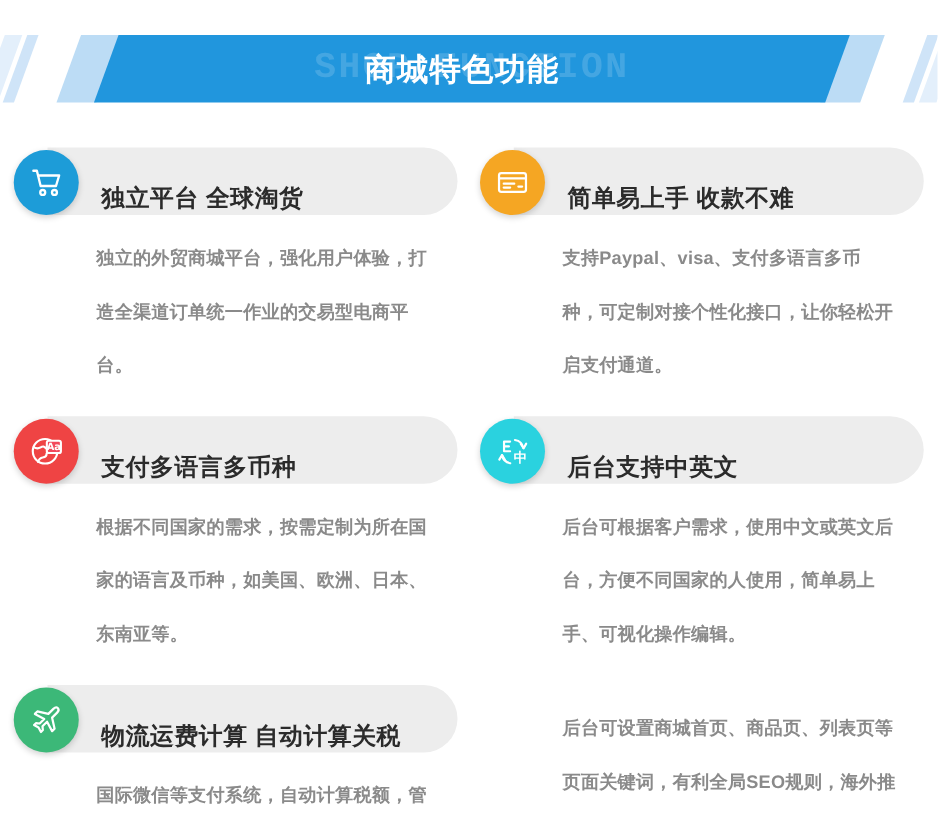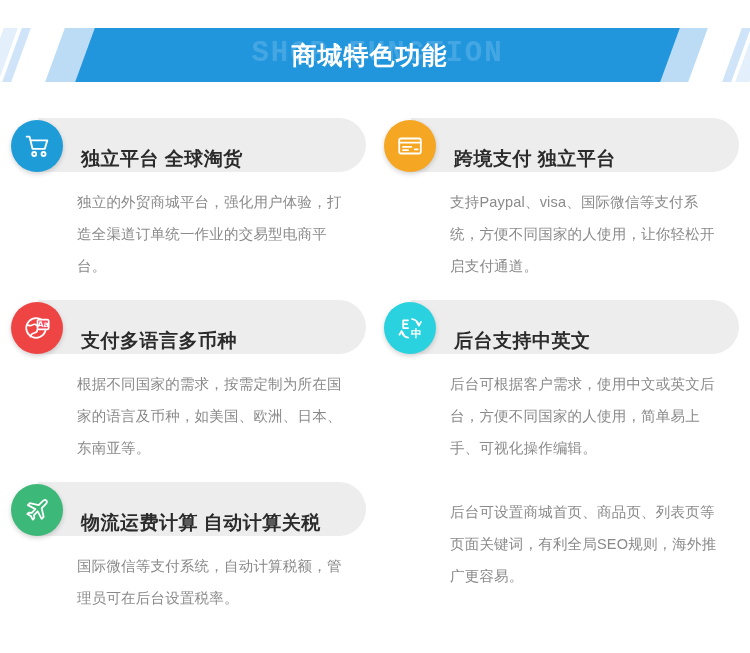--- a/index.html
+++ b/index.html
@@ -142,23 +142,24 @@
     font-size: 19px;
     font-weight: bold;
     color: #2b2b2b;
     letter-spacing: 0.5px;
     white-space: nowrap;
   }
   .card-desc {
     margin: 14px 0 0 66px;
     padding-right: 22px;
     font-size: 14.5px;
-    line-height: 32px;
+    line-height: 43px;
     color: #8a8a8a;
     letter-spacing: 0.2px;
+    font-weight: bold;
   }
 </style>
 </head>
 <body>
 
 <div class="banner">
   <div class="banner-stripes">
     <div class="stripe l1"></div>
     <div class="stripe l2"></div>
     <div class="stripe l3"></div>
@@ -197,23 +198,23 @@
       <div class="pill"></div>
       <div class="icon-badge" style="background:#f5a623">
         <svg width="30" height="30" viewBox="0 0 32 32" fill="none" stroke="#fff" stroke-width="1.9" stroke-linecap="round" stroke-linejoin="round">
           <rect x="4.5" y="8" width="23" height="16" rx="2"></rect>
           <path d="M4.5 12.5h23"></path>
           <path d="M8.5 17h9"></path>
           <path d="M8.5 20.3h5.5"></path>
           <path d="M21 19.5h3.2"></path>
         </svg>
       </div>
-      <div class="card-title">跨境支付 独立平台</div>
-    </div>
-    <div class="card-desc">支持Paypal、visa、国际微信等支付系统，方便不同国家的人使用，让你轻松开启支付通道。</div>
+      <div class="card-title">简单易上手 收款不难</div>
+    </div>
+    <div class="card-desc">支持Paypal、visa、支付多语言多币种，可定制对接个性化接口，让你轻松开启支付通道。</div>
   </div>
 
   <div class="card">
     <div class="card-head">
       <div class="pill"></div>
       <div class="icon-badge" style="background:#ef4444">
         <svg width="30" height="30" viewBox="0 0 32 32" fill="none" stroke="#fff" stroke-width="1.8" stroke-linecap="round" stroke-linejoin="round">
           <circle cx="15" cy="16" r="10.5"></circle>
           <path d="M5.2 12.5c2.6 1.6 4.4 1.2 6 0.2 1.8-1.1 3.4-0.9 4.3 0.6"></path>
           <path d="M9 25.2c0.6-2.4 2-3.6 4-3.9 2.3-0.3 3.4-1.6 3.3-3.4"></path>

